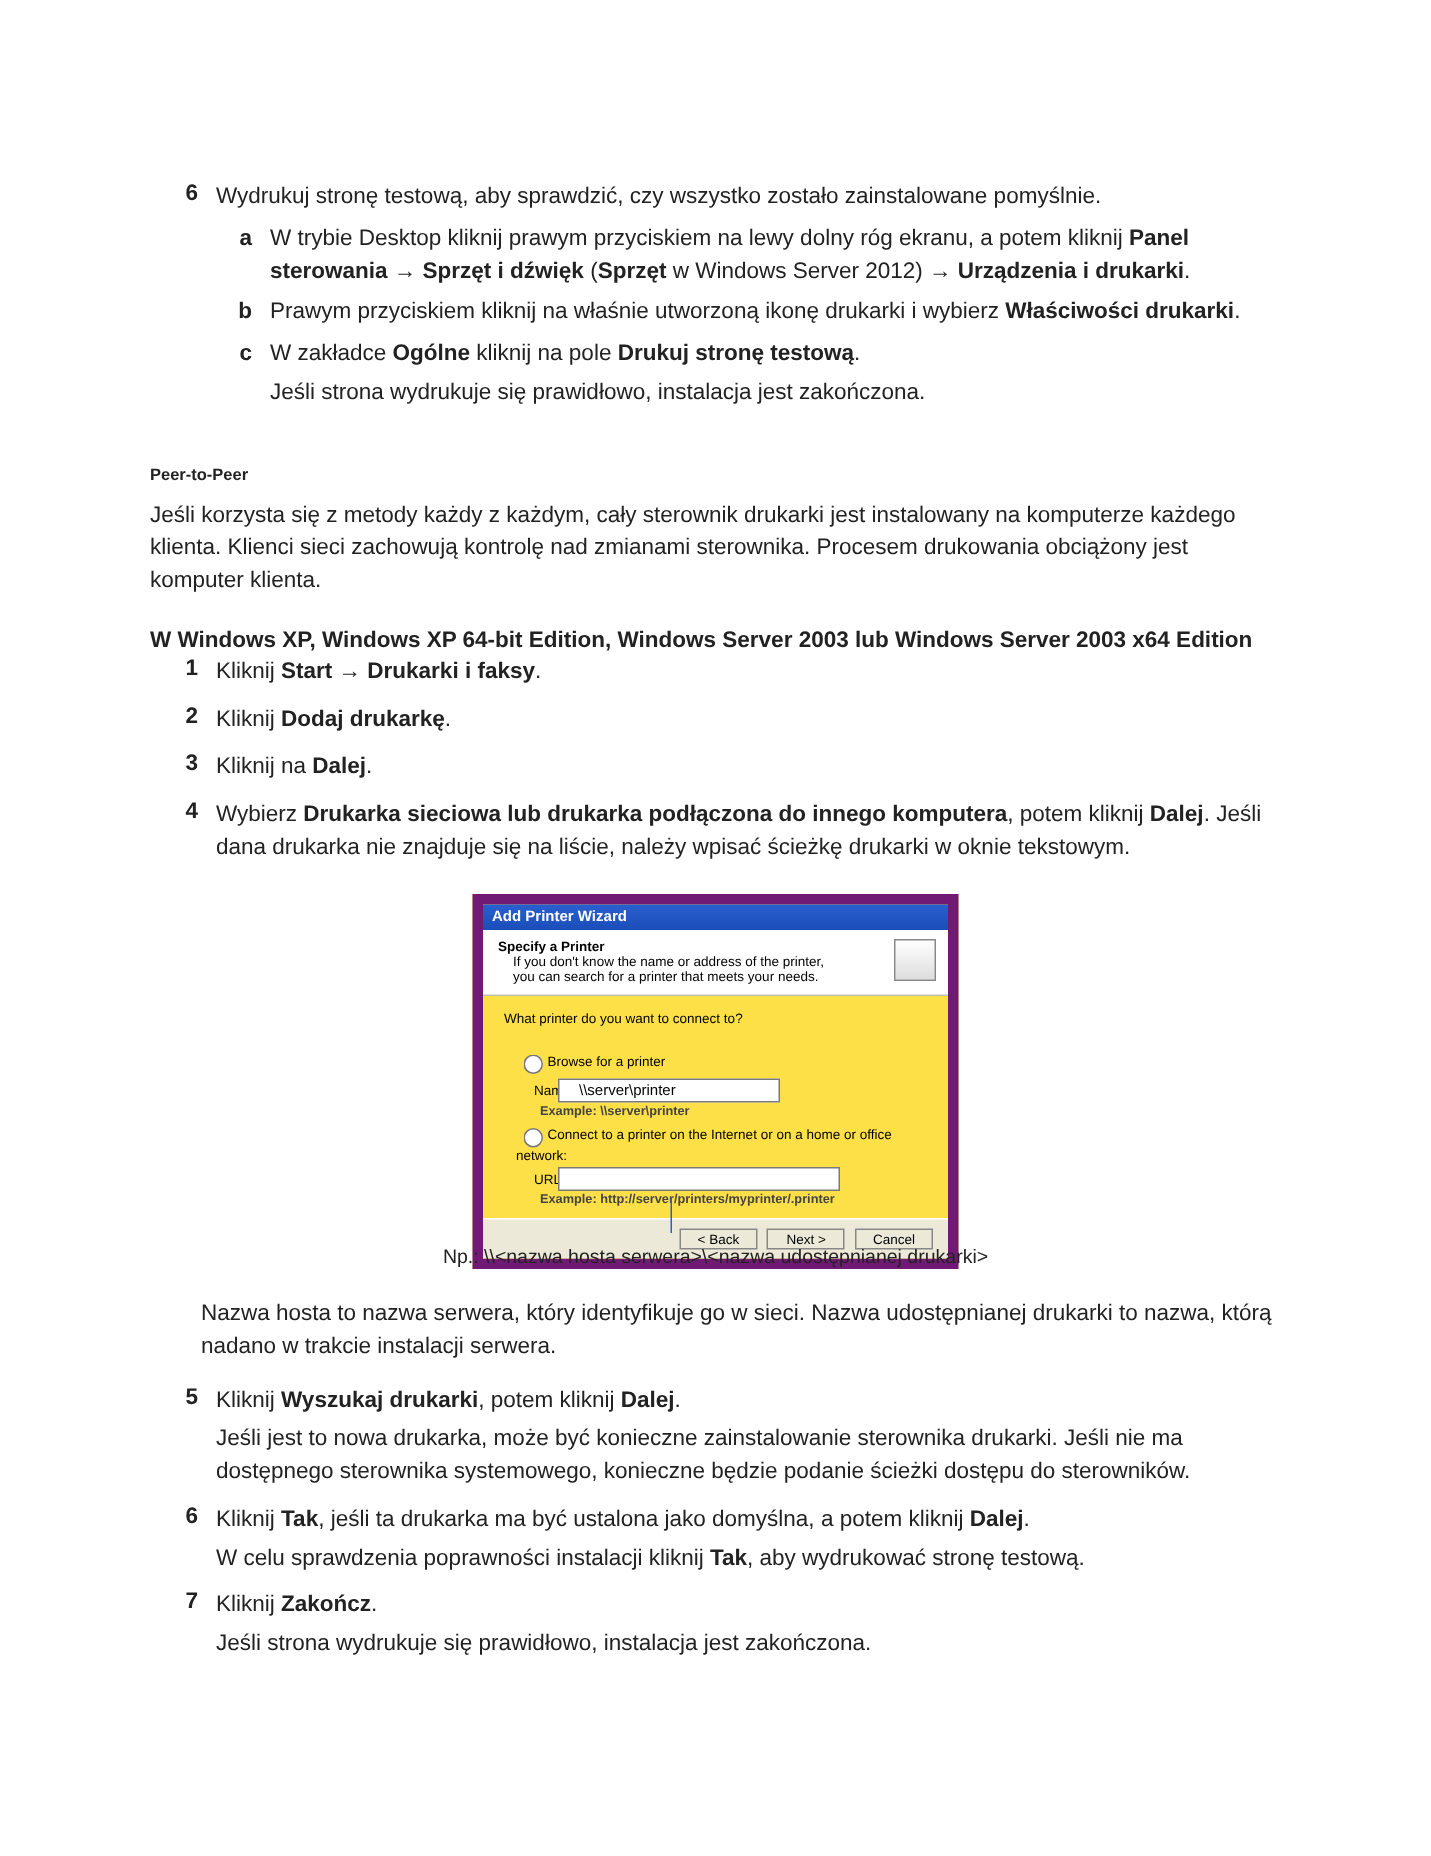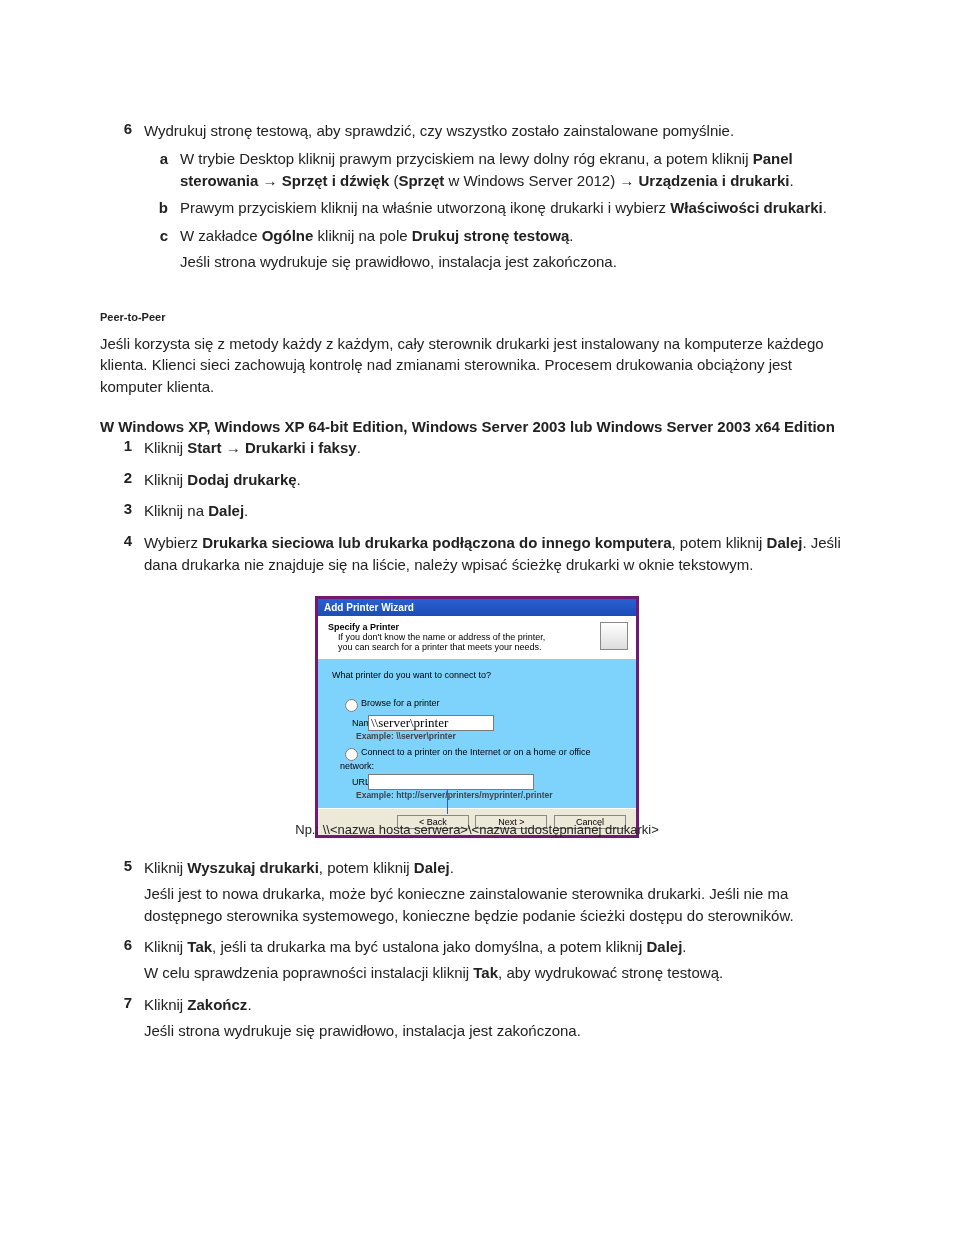--- a/index.html
+++ b/index.html
@@ -66,25 +66,25 @@
     line-height: 1.4;
   }
   b { font-weight: bold; }
 
   
   .dialog-wrap {
     margin: 20px auto 8px auto;
     width: 324px;
   }
   .dialog {
-    border: 3px solid #701a75;
+    border: 7px solid #701a75;
     font-family: Tahoma, Arial, sans-serif;
     font-size: 9px;
     color: #000;
-    background: #7dd3fc;
+    background: #fde047;
   }
   .titlebar {
     background: linear-gradient(to bottom, #2a5fd0, #1a4db8);
     color: #fff;
     font-weight: bold;
     padding: 3px 6px;
     font-size: 10px;
   }
   .dlg-head {
     padding: 6px 10px 6px 10px;
@@ -118,43 +118,42 @@
   .q { margin-bottom: 16px; }
   .opt { margin: 2px 0 2px 8px; }
   .opt input { margin-right: 3px; vertical-align: middle; }
   .row {
     display: flex;
     align-items: center;
     margin: 3px 0 0px 20px;
   }
   .row .lbl { width: 16px; }
   .row input[type=text] {
-    font-size: 13px;
-    padding: 1px 2px;
+    font-size: 10px;
+    padding: 1px 13px;
     height: 12px;
     width: 120px;
     border: 1px solid #7a7a7a;
-    font-family: Liberation Serif, serif;
   }
   .example {
     margin-left: 24px;
     font-size: 8.5px;
     color: #444;
     font-weight: bold;
   }
   .dlg-foot {
     padding: 6px 10px;
     text-align: right;
     border-top: 1px solid #fff;
     background: #ece9d8;
   }
   .dlg-foot button {
     font-size: 9px;
     padding: 1px 0;
-    width: 72px;
+    width: 52px;
     margin-left: 4px;
     background: #ece9d8;
     border: 1px solid #888;
   }
   .pointer-line {
     width: 1px;
     height: 24px;
     background: #2a5fd0;
     margin-left: 132px;
     margin-top: -48px;
@@ -264,20 +263,21 @@
         <button>&lt; Back</button>
         <button>Next &gt;</button>
         <button>Cancel</button>
       </div>
     </div>
     <div class="pointer-line"></div>
   </div>
 
   <div class="caption">Np.: \\&lt;nazwa hosta serwera&gt;\&lt;nazwa udostępnianej drukarki&gt;</div>
 
+  <div class="para" style="margin-left:34px">Nazwa hosta to nazwa serwera, który identyfikuje go w sieci. Nazwa udostępnianej drukarki to nazwa, którą nadano w trakcie instalacji serwera.</div>
 
   <div class="ol-num">
     <div class="num">5</div>
     <div class="txt">
       <span>Kliknij </span><b>Wyszukaj drukarki</b><span>, potem kliknij </span><b>Dalej</b><span>.</span>
       <div style="margin-top:4px">Jeśli jest to nowa drukarka, może być konieczne zainstalowanie sterownika drukarki. Jeśli nie ma dostępnego sterownika systemowego, konieczne będzie podanie ścieżki dostępu do sterowników.</div>
     </div>
   </div>
   <div class="ol-num">
     <div class="num">6</div>

